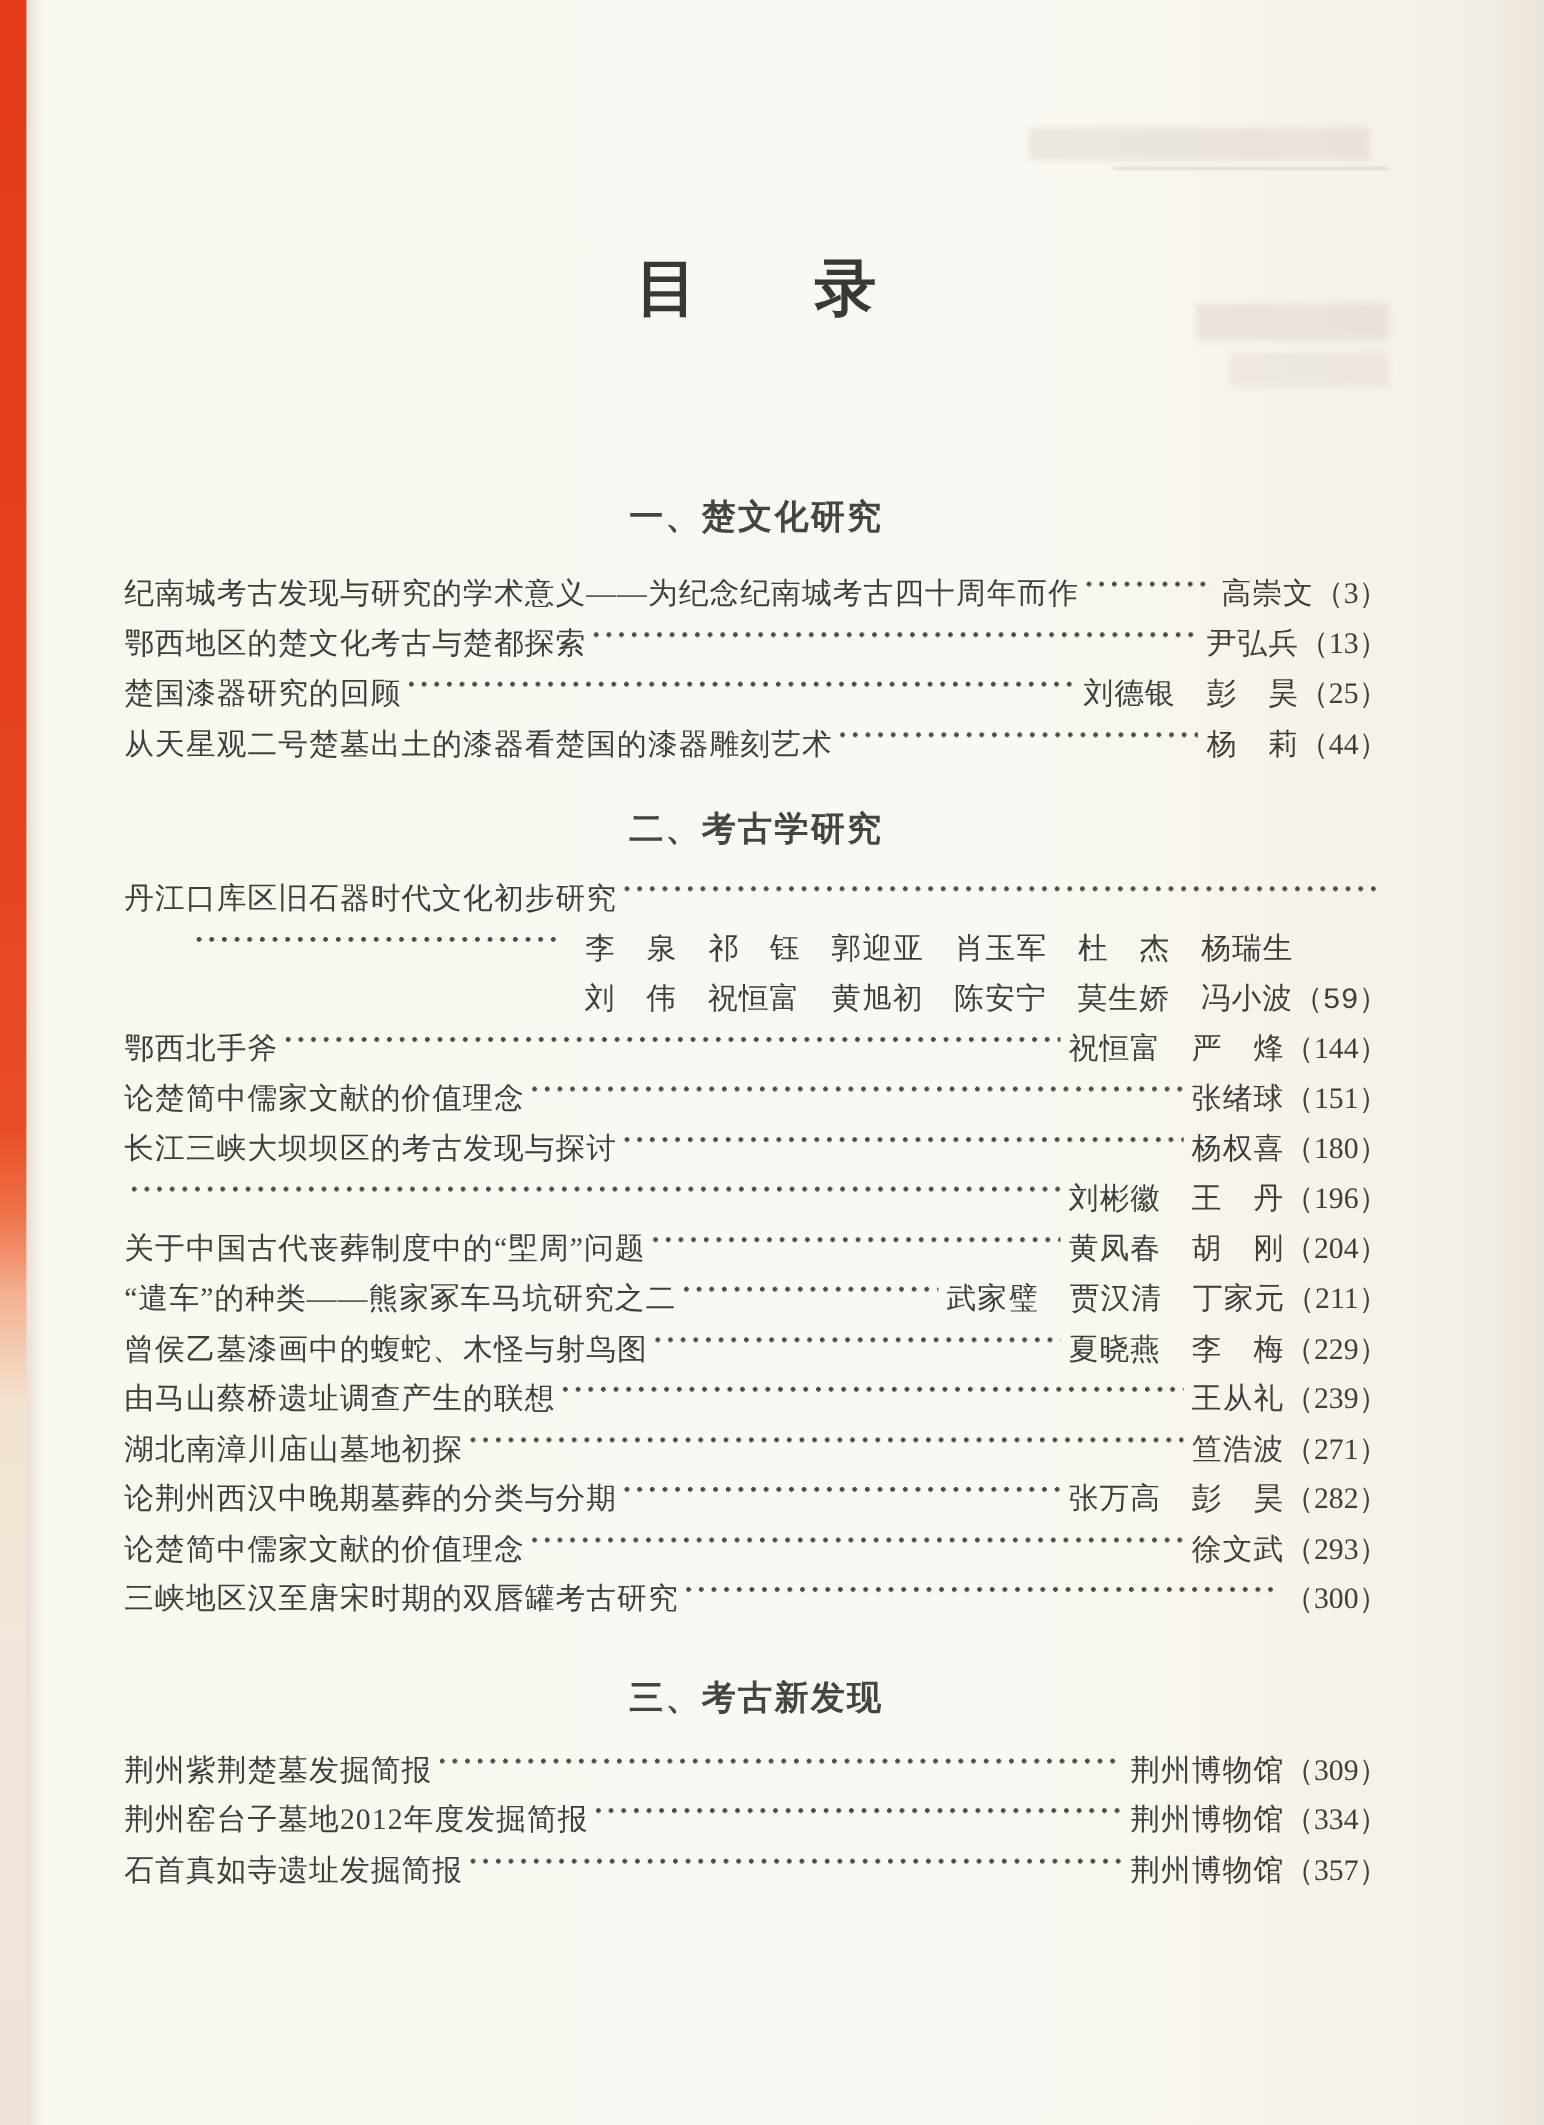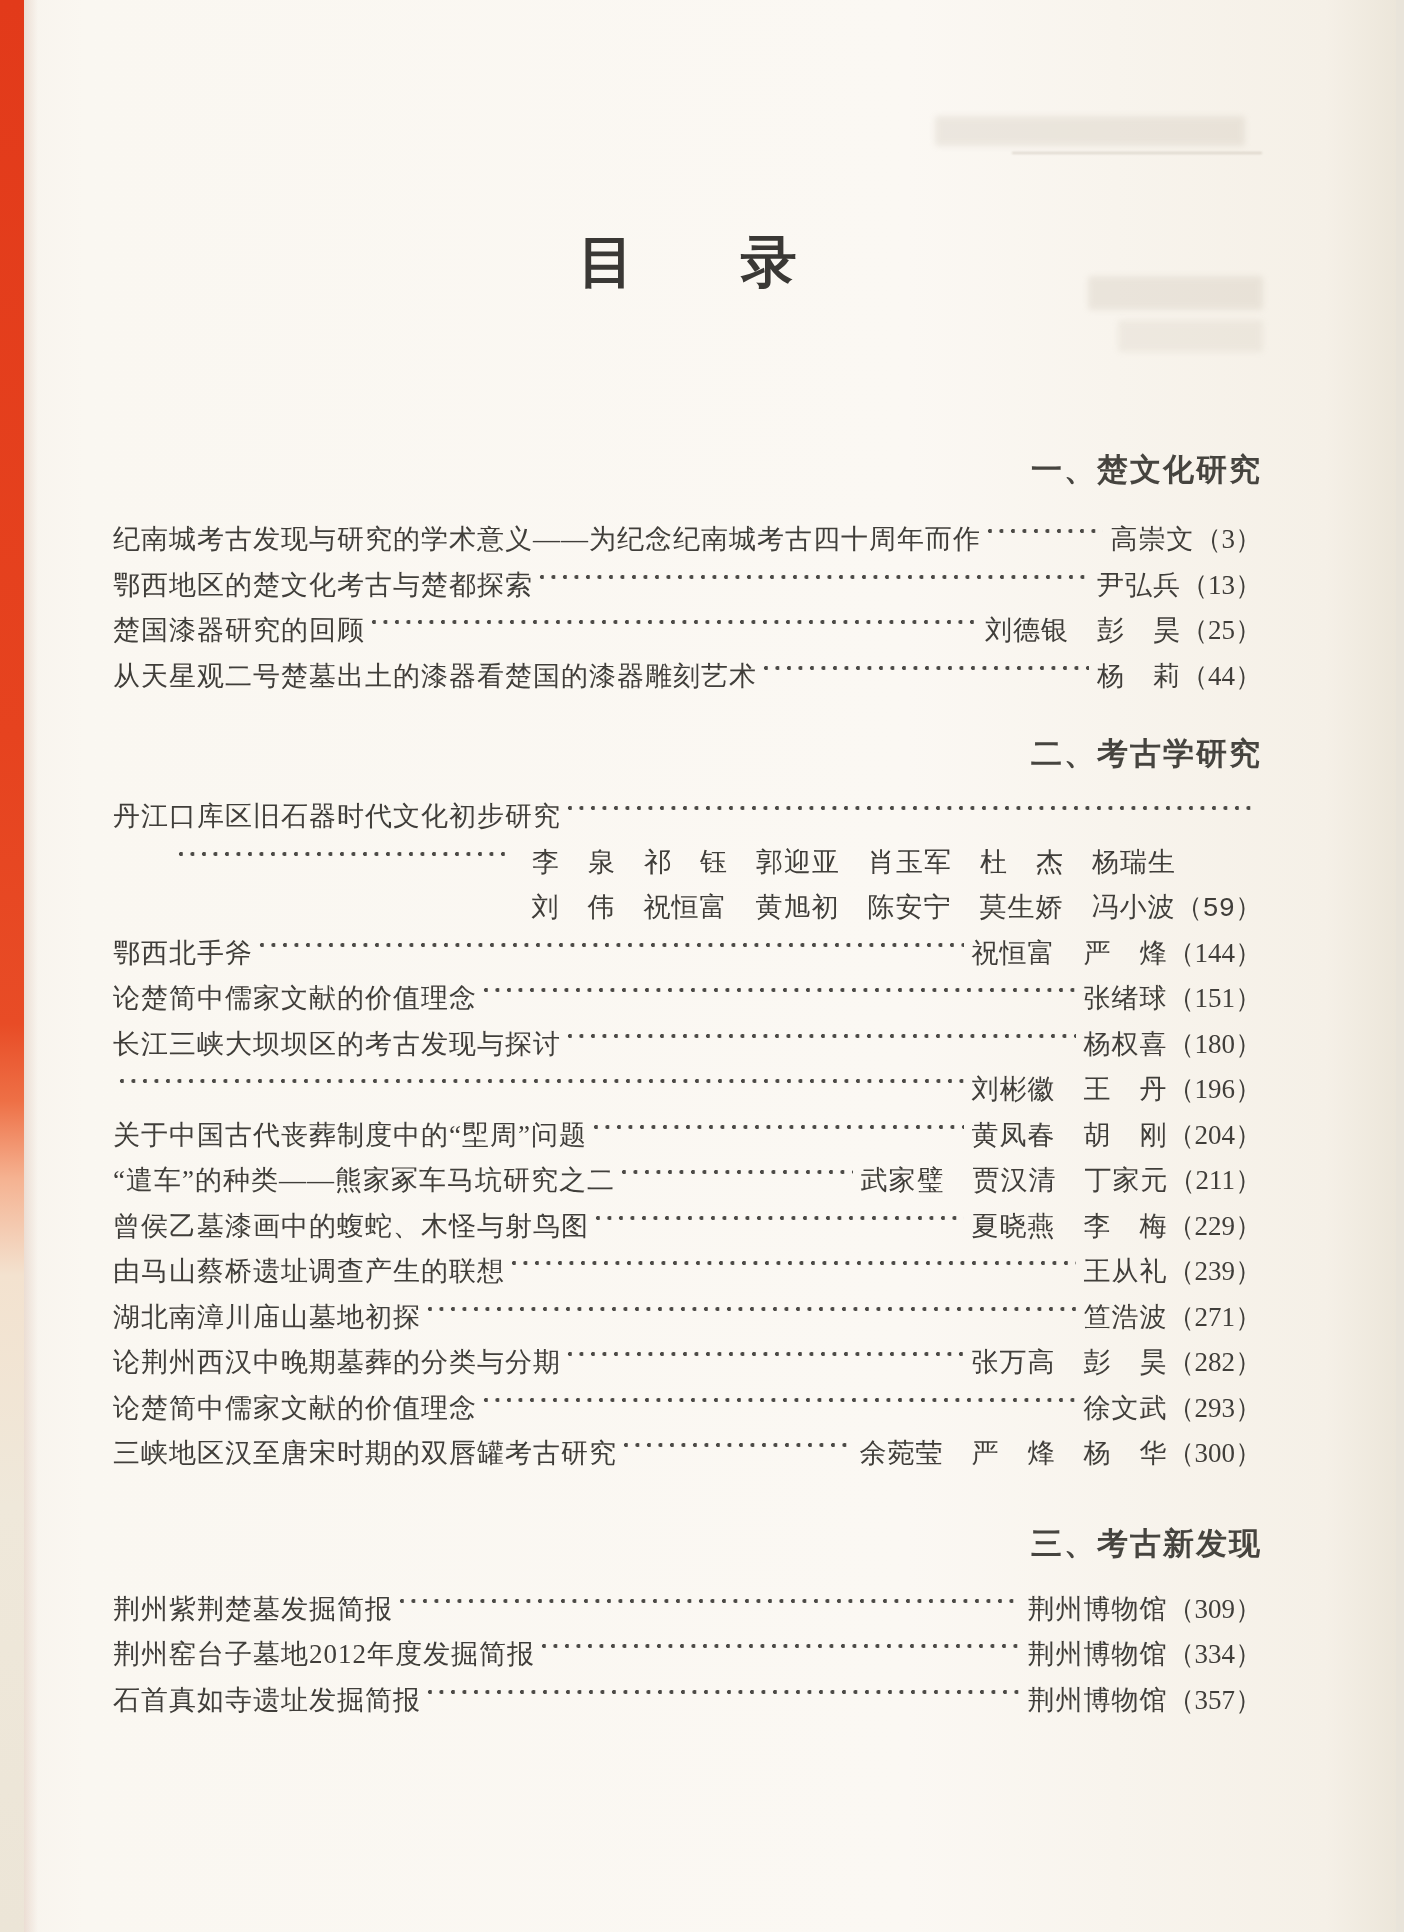--- a/index.html
+++ b/index.html
@@ -33,21 +33,21 @@
     margin-top: 225px;
     text-align: center;
     font-size: 56px;
     font-weight: 700;
     letter-spacing: 0.45em;
     padding-left: 0.45em;
     color: #3a3835;
   }
 
   .section-heading {
-    text-align: right;
+    text-align: center;
     font-family: Liberation Sans, sans-serif;
     font-weight: 600;
     font-size: 31px;
     color: #46443f;
     letter-spacing: 2px;
   }
   .sh-1 { margin-top: 148px; }
   .sh-2 { margin-top: 30px; }
   .sh-3 { margin-top: 42px; }
 
@@ -198,21 +198,20 @@
       </div>
       <div class="row">
         <span class="title">论楚简中儒家文献的价值理念</span>
         <span class="leader"></span>
         <span class="authors">徐文武</span>
         <span class="pagenum">（293）</span>
       </div>
       <div class="row">
         <span class="title">三峡地区汉至唐宋时期的双唇罐考古研究</span>
         <span class="leader"></span>
-        <span class="authors">余菀莹　严　烽　杨　华</span>
         <span class="pagenum">（300）</span>
       </div>
     </div>
 
     <div class="section-heading sh-3">三、考古新发现</div>
     <div class="entries entries-3">
       <div class="row">
         <span class="title">荆州紫荆楚墓发掘简报</span>
         <span class="leader"></span>
         <span class="authors">荆州博物馆</span>

